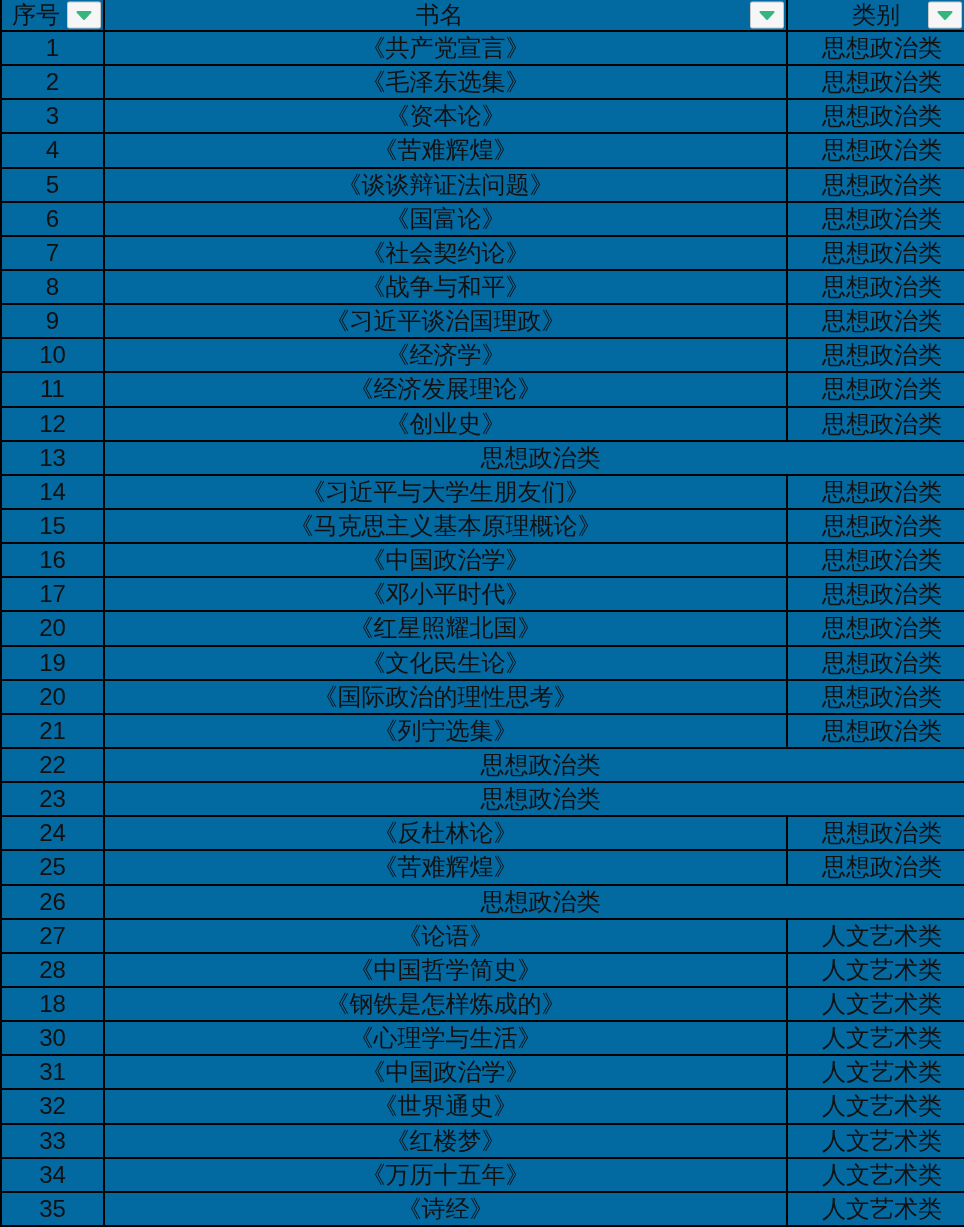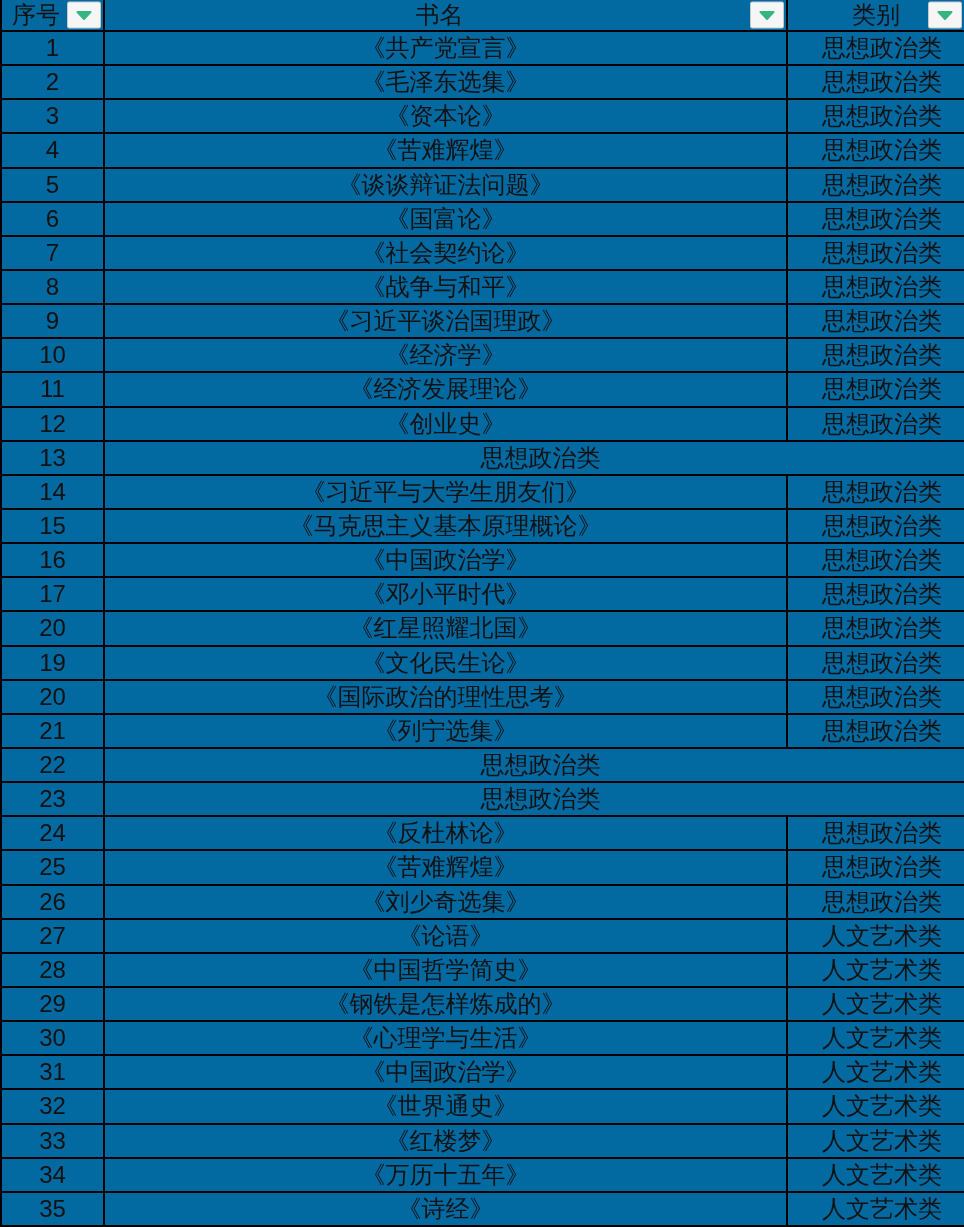--- a/index.html
+++ b/index.html
@@ -224,35 +224,34 @@
         <div class="td c-title">《反杜林论》</div>
         <div class="td c-cat">思想政治类</div>
       </div>
       <div class="tr">
         <div class="td c-no">25</div>
         <div class="td c-title">《苦难辉煌》</div>
         <div class="td c-cat">思想政治类</div>
       </div>
       <div class="tr">
         <div class="td c-no">26</div>
-        <div class="td c-title">《刘少奇选集》</div>
         <div class="td c-cat">思想政治类</div>
       </div>
       <div class="tr">
         <div class="td c-no">27</div>
         <div class="td c-title">《论语》</div>
         <div class="td c-cat">人文艺术类</div>
       </div>
       <div class="tr">
         <div class="td c-no">28</div>
         <div class="td c-title">《中国哲学简史》</div>
         <div class="td c-cat">人文艺术类</div>
       </div>
       <div class="tr">
-        <div class="td c-no">29</div>
+        <div class="td c-no">18</div>
         <div class="td c-title">《钢铁是怎样炼成的》</div>
         <div class="td c-cat">人文艺术类</div>
       </div>
       <div class="tr">
         <div class="td c-no">30</div>
         <div class="td c-title">《心理学与生活》</div>
         <div class="td c-cat">人文艺术类</div>
       </div>
       <div class="tr">
         <div class="td c-no">31</div>

